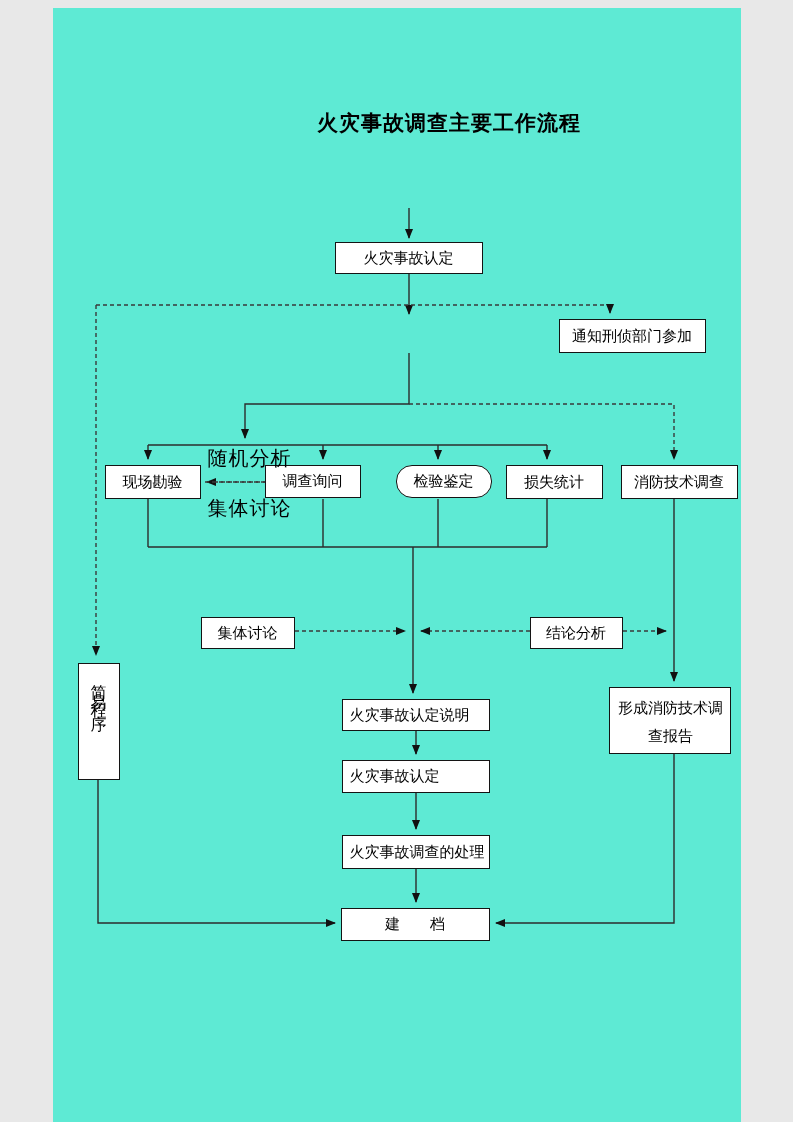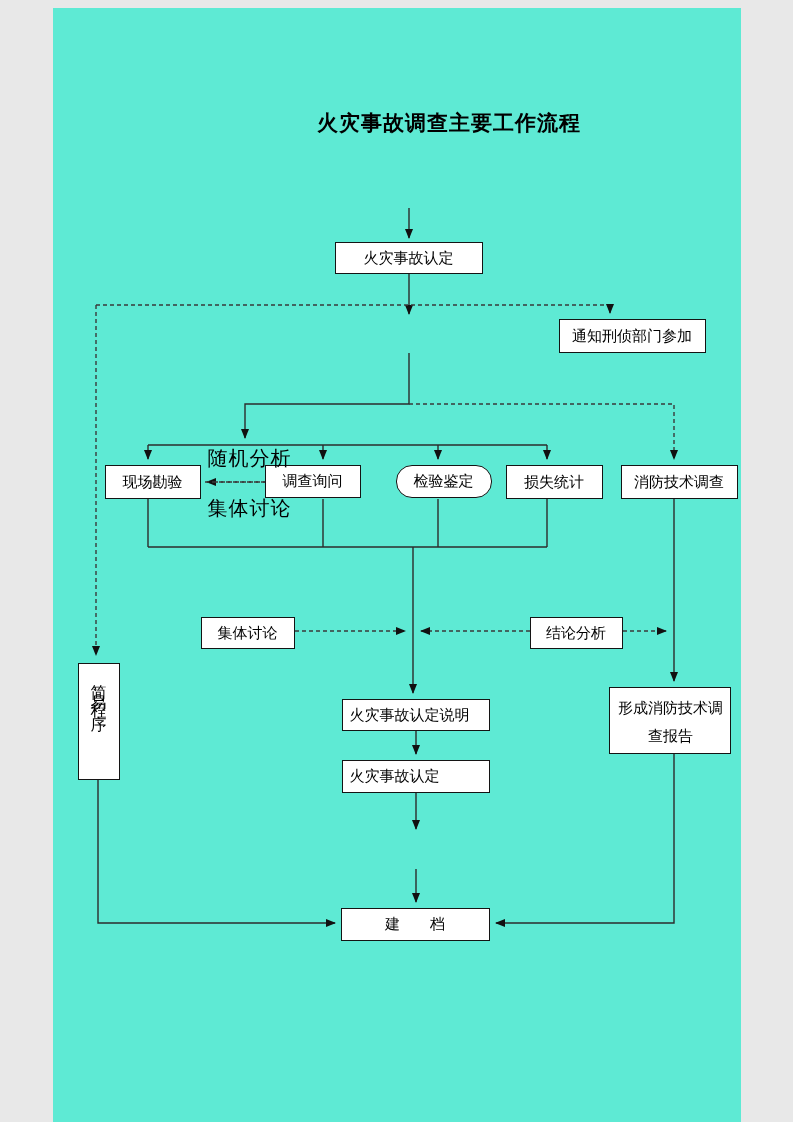--- a/index.html
+++ b/index.html
@@ -126,17 +126,18 @@
   <div class="edge-label" style="left:155px;top:437px;">随机分析</div>
   <div class="edge-label" style="left:155px;top:487px;">集体讨论</div>
 
   <div class="node" style="left:148px;top:609px;width:94px;height:32px;">集体讨论</div>
   <div class="node" style="left:477px;top:609px;width:93px;height:32px;">结论分析</div>
 
   <div class="node vertical" style="left:25px;top:655px;width:42px;height:117px;">简易程序</div>
 
   <div class="node left-text" style="left:289px;top:691px;width:148px;height:32px;">火灾事故认定说明</div>
   <div class="node left-text" style="left:289px;top:752px;width:148px;height:33px;">火灾事故认定</div>
+  <div class="node left-text" style="left:289px;top:827px;width:148px;height:34px;">火灾事故调查的处理</div>
   <div class="node" style="left:288px;top:900px;width:149px;height:33px;">建　　档</div>
 
   <div class="node multiline" style="left:556px;top:679px;width:122px;height:67px;text-align:center;">形成消防技术调查报告</div>
 
 </div>
 
 </body></html>

